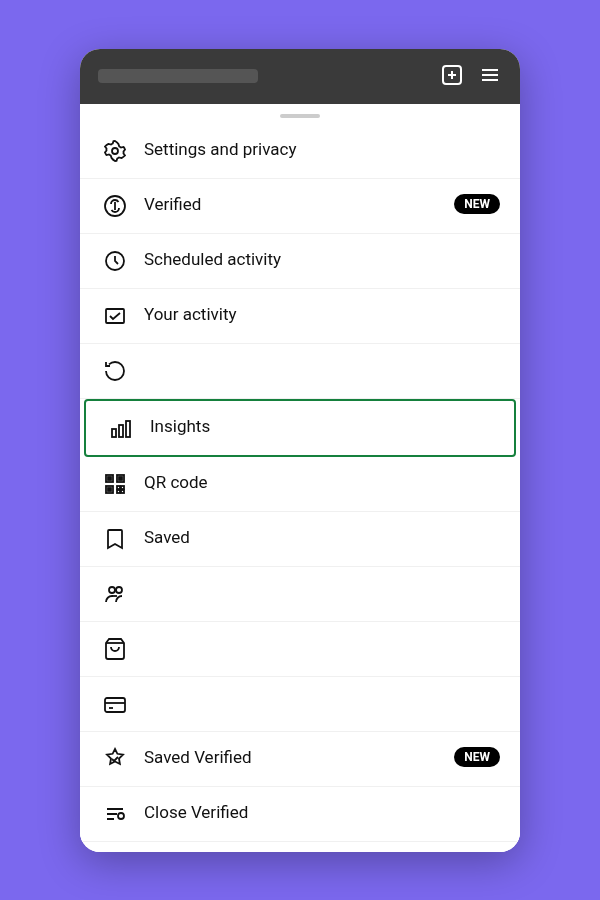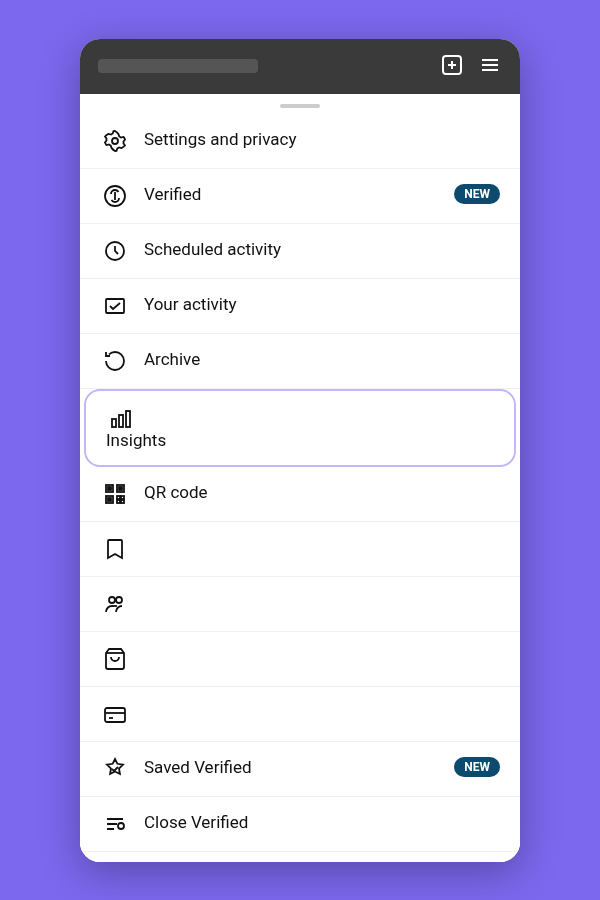--- a/index.html
+++ b/index.html
@@ -73,44 +73,43 @@
       display: flex;
       align-items: flex-start;
       padding: 15px 20px;
       border-bottom: 1px solid #f0f0f0;
       cursor: pointer;
       position: relative;
       background: #fff;
     }
 
     .menu-item.highlighted {
-      border: 2px solid #c4b5fd;
-      border-radius: 16px;
+      border: 2px solid #15803d;
+      border-radius: 4px;
       margin: 0 4px;
-      flex-direction: column;
     }
 
     .menu-item-icon {
       width: 30px;
       display: flex;
       align-items: center;
       justify-content: center;
       margin-right: 14px;
       font-size: 20px;
       flex-shrink: 0;
     }
 
     .menu-item-label {
       font-size: 17px;
       color: #111;
       flex: 1;
     }
 
     .badge-new {
-      background: #0c4a6e;
+      background: #000000;
       color: #fff;
       font-size: 12px;
       font-weight: 700;
       padding: 3px 10px;
       border-radius: 20px;
       margin-left: auto;
     }
 
     
     .svg-icon {
@@ -192,21 +191,20 @@
       <span class="menu-item-label">Your activity</span>
     </div>
 
     <div class="menu-item">
       <div class="menu-item-icon">
         <svg class="svg-icon" viewBox="0 0 24 24" fill="none" stroke="#111" stroke-width="1.8">
           <path d="M3 12a9 9 0 1 0 9-9 9.1 9.1 0 0 0-6 2.3"></path>
           <polyline points="3 3 3 7 7 7"></polyline>
         </svg>
       </div>
-      <span class="menu-item-label">Archive</span>
     </div>
 
     <div class="menu-item highlighted" style="position:relative;">
       <div class="menu-item-icon">
         <svg class="svg-icon" viewBox="0 0 24 24" fill="none" stroke="#111" stroke-width="1.8">
           <rect x="3" y="13" width="4" height="8"></rect>
           <rect x="10" y="9" width="4" height="12"></rect>
           <rect x="17" y="5" width="4" height="16"></rect>
         </svg>
       </div>
@@ -232,20 +230,21 @@
       </div>
       <span class="menu-item-label">QR code</span>
     </div>
 
     <div class="menu-item">
       <div class="menu-item-icon">
         <svg class="svg-icon" viewBox="0 0 24 24" fill="none" stroke="#111" stroke-width="1.8">
           <path d="M6 3h12a1 1 0 0 1 1 1v17l-7-4-7 4V4a1 1 0 0 1 1-1z"></path>
         </svg>
       </div>
+      <span class="menu-item-label">Saved</span>
     </div>
 
     <div class="menu-item">
       <div class="menu-item-icon">
         <svg class="svg-icon" viewBox="0 0 24 24" fill="none" stroke="#111" stroke-width="1.8">
           <circle cx="9" cy="8" r="3"></circle>
           <circle cx="16" cy="8" r="3"></circle>
           <path d="M3 20c0-3.31 2.69-6 6-6h1"></path>
           <path d="M13 20c0-3.31 2.69-6 6-6h0"></path>
           <path d="M10 14h4"></path>

